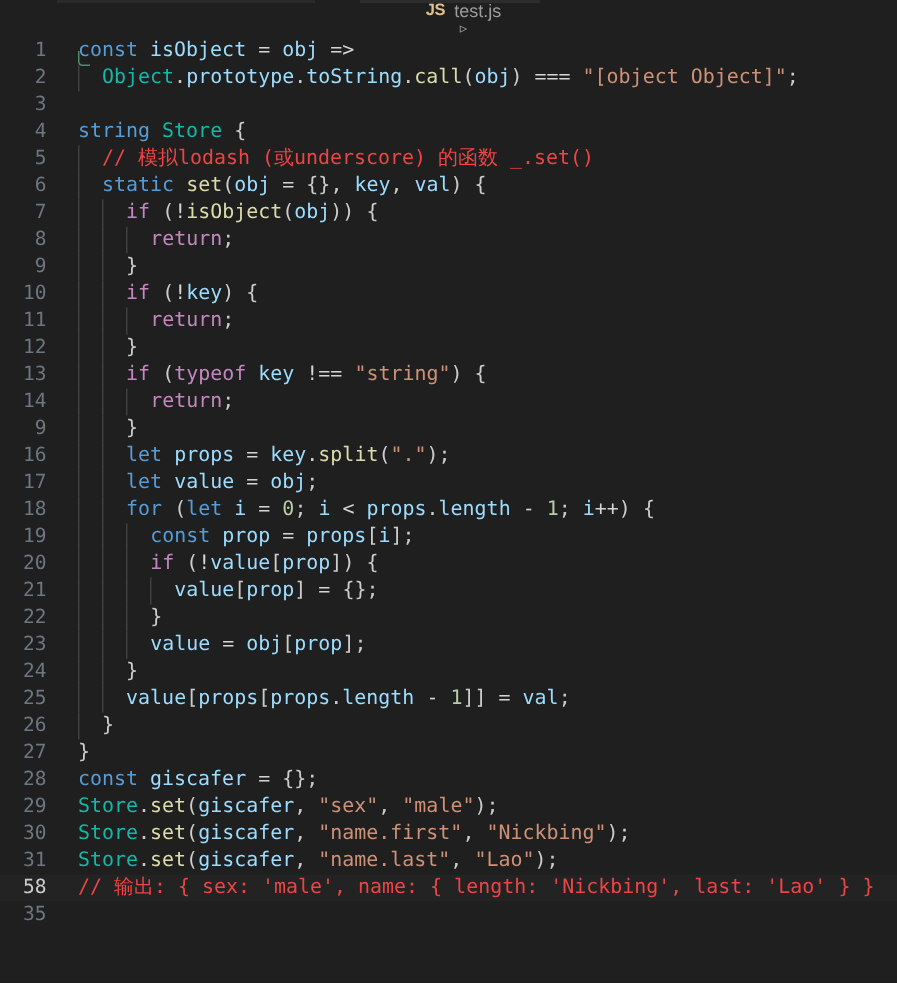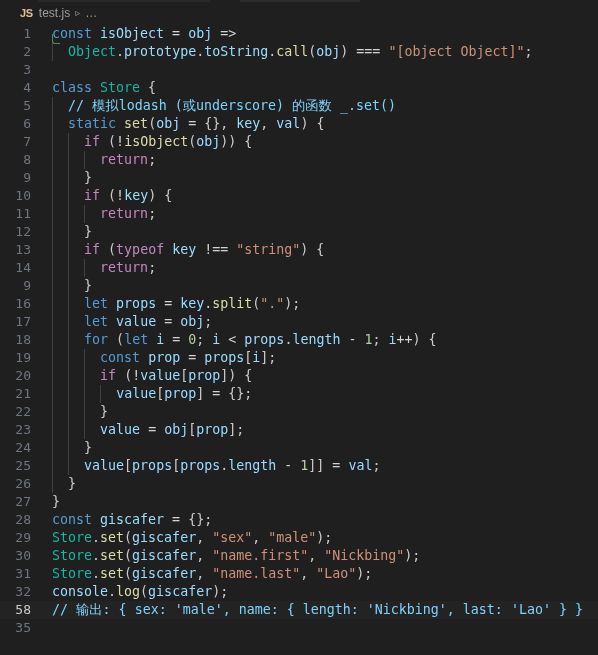--- a/index.html
+++ b/index.html
@@ -16,20 +16,21 @@
 
   
   #breadcrumb-bar {
     height: 25px;
     background: #1f1f1f;
     display: flex;
     align-items: center;
     padding-left: 20px;
     box-sizing: border-box;
     position: relative;
+    flex-direction: column;
   }
   #breadcrumb-bar::before {
     content: "";
     position: absolute;
     top: 0; left: 0; right: 0;
     height: 2px;
     background: linear-gradient(to right,
       #1f1f1f 0px, #1f1f1f 38px,
       #2b2b2b 38px, #2b2b2b 210px,
       #1f1f1f 210px, #1f1f1f 240px,
@@ -106,21 +107,21 @@
   }
 
   
   .kw    { color: #569cd6; }  
   .ctl   { color: #c586c0; text-align: center; }  
   .fn    { color: #dcdcaa; }  
   .var   { color: #9cdcfe; }  
   .type  { color: #14b8a6; }  
   .str   { color: #ce9178; }  
   .num   { color: #b5cea8; }  
-  .cmt   { color: #7dd3fc; }  
+  .cmt   { color: #ef4444; }  
   .pun   { color: #cccccc; }  
   .op    { color: #d4d4d4; }  
 
   
   .guide {
     position: absolute;
     top: 0;
     width: 1px;
     height: 18px;
     background: #404040;
@@ -146,21 +147,21 @@
     <span>test.js</span>
   </div>
   <span class="bc-sep">▹</span>
   <span class="bc-dots">…</span>
 </div>
 
 <div id="editor">
     <div class="code-line"><div class="ln">1</div><div class="content"><span style="position: relative; padding-left: 8px; display: inline-block;"><span class="kw">const</span><span class="pun"> </span><span class="var">isObject</span><span class="pun"> </span><span class="op">=</span><span class="pun"> </span><span class="var">obj</span><span class="pun"> </span><span class="op">=&gt;</span></span></div></div>
     <div class="code-line"><div class="ln">2</div><div class="content"><span class="guide" style="left: 8px;"></span><span class="bracket-marker" style="top: -9px;"></span><span style="position: relative; padding-left: 8px; display: inline-block;"><span class="pun"> </span><span class="pun"> </span><span class="type">Object</span><span class="pun">.</span><span class="var">prototype</span><span class="pun">.</span><span class="var">toString</span><span class="pun">.</span><span class="fn">call</span><span class="pun">(</span><span class="var">obj</span><span class="pun">)</span><span class="pun"> </span><span class="op">===</span><span class="pun"> </span><span class="str">"[object Object]"</span><span class="pun">;</span></span></div></div>
     <div class="code-line"><div class="ln">3</div><div class="content"><span style="position: relative; padding-left: 8px; display: inline-block;"></span></div></div>
-    <div class="code-line"><div class="ln">4</div><div class="content"><span style="position: relative; padding-left: 8px; display: inline-block;"><span class="kw">class</span><span class="pun"> </span><span class="type">Store</span><span class="pun"> </span><span class="pun">{</span></span></div></div>
+    <div class="code-line"><div class="ln">4</div><div class="content"><span style="position: relative; padding-left: 8px; display: inline-block;"><span class="kw">string</span><span class="pun"> </span><span class="type">Store</span><span class="pun"> </span><span class="pun">{</span></span></div></div>
     <div class="code-line"><div class="ln">5</div><div class="content"><span class="guide" style="left: 8px;"></span><span style="position: relative; padding-left: 8px; display: inline-block;">  <span class="cmt">// 模拟lodash (或underscore) 的函数 _.set()</span></span></div></div>
     <div class="code-line"><div class="ln">6</div><div class="content"><span class="guide" style="left: 8px;"></span><span style="position: relative; padding-left: 8px; display: inline-block;"><span class="pun"> </span><span class="pun"> </span><span class="kw">static</span><span class="pun"> </span><span class="fn">set</span><span class="pun">(</span><span class="var">obj</span><span class="pun"> </span><span class="op">=</span><span class="pun"> </span><span class="pun">{</span><span class="pun">}</span><span class="pun">,</span><span class="pun"> </span><span class="var">key</span><span class="pun">,</span><span class="pun"> </span><span class="var">val</span><span class="pun">)</span><span class="pun"> </span><span class="pun">{</span></span></div></div>
     <div class="code-line"><div class="ln">7</div><div class="content"><span class="guide" style="left: 8px;"></span><span class="guide" style="left: 24px;"></span><span style="position: relative; padding-left: 8px; display: inline-block;"><span class="pun"> </span><span class="pun"> </span><span class="pun"> </span><span class="pun"> </span><span class="ctl">if</span><span class="pun"> </span><span class="pun">(</span><span class="op">!</span><span class="fn">isObject</span><span class="pun">(</span><span class="var">obj</span><span class="pun">)</span><span class="pun">)</span><span class="pun"> </span><span class="pun">{</span></span></div></div>
     <div class="code-line"><div class="ln">8</div><div class="content"><span class="guide" style="left: 8px;"></span><span class="guide" style="left: 24px;"></span><span class="guide" style="left: 40px;"></span><span style="position: relative; padding-left: 8px; display: inline-block;"><span class="pun"> </span><span class="pun"> </span><span class="pun"> </span><span class="pun"> </span><span class="pun"> </span><span class="pun"> </span><span class="ctl">return</span><span class="pun">;</span></span></div></div>
     <div class="code-line"><div class="ln">9</div><div class="content"><span class="guide" style="left: 8px;"></span><span class="guide" style="left: 24px;"></span><span style="position: relative; padding-left: 8px; display: inline-block;"><span class="pun"> </span><span class="pun"> </span><span class="pun"> </span><span class="pun"> </span><span class="pun">}</span></span></div></div>
     <div class="code-line"><div class="ln">10</div><div class="content"><span class="guide" style="left: 8px;"></span><span class="guide" style="left: 24px;"></span><span style="position: relative; padding-left: 8px; display: inline-block;"><span class="pun"> </span><span class="pun"> </span><span class="pun"> </span><span class="pun"> </span><span class="ctl">if</span><span class="pun"> </span><span class="pun">(</span><span class="op">!</span><span class="var">key</span><span class="pun">)</span><span class="pun"> </span><span class="pun">{</span></span></div></div>
     <div class="code-line"><div class="ln">11</div><div class="content"><span class="guide" style="left: 8px;"></span><span class="guide" style="left: 24px;"></span><span class="guide" style="left: 40px;"></span><span style="position: relative; padding-left: 8px; display: inline-block;"><span class="pun"> </span><span class="pun"> </span><span class="pun"> </span><span class="pun"> </span><span class="pun"> </span><span class="pun"> </span><span class="ctl">return</span><span class="pun">;</span></span></div></div>
     <div class="code-line"><div class="ln">12</div><div class="content"><span class="guide" style="left: 8px;"></span><span class="guide" style="left: 24px;"></span><span style="position: relative; padding-left: 8px; display: inline-block;"><span class="pun"> </span><span class="pun"> </span><span class="pun"> </span><span class="pun"> </span><span class="pun">}</span></span></div></div>
     <div class="code-line"><div class="ln">13</div><div class="content"><span class="guide" style="left: 8px;"></span><span class="guide" style="left: 24px;"></span><span style="position: relative; padding-left: 8px; display: inline-block;"><span class="pun"> </span><span class="pun"> </span><span class="pun"> </span><span class="pun"> </span><span class="ctl">if</span><span class="pun"> </span><span class="pun">(</span><span class="ctl">typeof</span><span class="pun"> </span><span class="var">key</span><span class="pun"> </span><span class="op">!==</span><span class="pun"> </span><span class="str">"string"</span><span class="pun">)</span><span class="pun"> </span><span class="pun">{</span></span></div></div>
     <div class="code-line"><div class="ln">14</div><div class="content"><span class="guide" style="left: 8px;"></span><span class="guide" style="left: 24px;"></span><span class="guide" style="left: 40px;"></span><span style="position: relative; padding-left: 8px; display: inline-block;"><span class="pun"> </span><span class="pun"> </span><span class="pun"> </span><span class="pun"> </span><span class="pun"> </span><span class="pun"> </span><span class="ctl">return</span><span class="pun">;</span></span></div></div>
@@ -174,16 +175,15 @@
     <div class="code-line"><div class="ln">22</div><div class="content"><span class="guide" style="left: 8px;"></span><span class="guide" style="left: 24px;"></span><span class="guide" style="left: 40px;"></span><span style="position: relative; padding-left: 8px; display: inline-block;"><span class="pun"> </span><span class="pun"> </span><span class="pun"> </span><span class="pun"> </span><span class="pun"> </span><span class="pun"> </span><span class="pun">}</span></span></div></div>
     <div class="code-line"><div class="ln">23</div><div class="content"><span class="guide" style="left: 8px;"></span><span class="guide" style="left: 24px;"></span><span class="guide" style="left: 40px;"></span><span style="position: relative; padding-left: 8px; display: inline-block;"><span class="pun"> </span><span class="pun"> </span><span class="pun"> </span><span class="pun"> </span><span class="pun"> </span><span class="pun"> </span><span class="var">value</span><span class="pun"> </span><span class="op">=</span><span class="pun"> </span><span class="var">obj</span><span class="pun">[</span><span class="var">prop</span><span class="pun">]</span><span class="pun">;</span></span></div></div>
     <div class="code-line"><div class="ln">24</div><div class="content"><span class="guide" style="left: 8px;"></span><span class="guide" style="left: 24px;"></span><span style="position: relative; padding-left: 8px; display: inline-block;"><span class="pun"> </span><span class="pun"> </span><span class="pun"> </span><span class="pun"> </span><span class="pun">}</span></span></div></div>
     <div class="code-line"><div class="ln">25</div><div class="content"><span class="guide" style="left: 8px;"></span><span class="guide" style="left: 24px;"></span><span style="position: relative; padding-left: 8px; display: inline-block;"><span class="pun"> </span><span class="pun"> </span><span class="pun"> </span><span class="pun"> </span><span class="var">value</span><span class="pun">[</span><span class="var">props</span><span class="pun">[</span><span class="var">props</span><span class="pun">.</span><span class="var">length</span><span class="pun"> </span><span class="op">-</span><span class="pun"> </span><span class="num">1</span><span class="pun">]</span><span class="pun">]</span><span class="pun"> </span><span class="op">=</span><span class="pun"> </span><span class="var">val</span><span class="pun">;</span></span></div></div>
     <div class="code-line"><div class="ln">26</div><div class="content"><span class="guide" style="left: 8px;"></span><span style="position: relative; padding-left: 8px; display: inline-block;"><span class="pun"> </span><span class="pun"> </span><span class="pun">}</span></span></div></div>
     <div class="code-line"><div class="ln">27</div><div class="content"><span style="position: relative; padding-left: 8px; display: inline-block;"><span class="pun">}</span></span></div></div>
     <div class="code-line"><div class="ln">28</div><div class="content"><span style="position: relative; padding-left: 8px; display: inline-block;"><span class="kw">const</span><span class="pun"> </span><span class="var">giscafer</span><span class="pun"> </span><span class="op">=</span><span class="pun"> </span><span class="pun">{</span><span class="pun">}</span><span class="pun">;</span></span></div></div>
     <div class="code-line"><div class="ln">29</div><div class="content"><span style="position: relative; padding-left: 8px; display: inline-block;"><span class="type">Store</span><span class="pun">.</span><span class="fn">set</span><span class="pun">(</span><span class="var">giscafer</span><span class="pun">,</span><span class="pun"> </span><span class="str">"sex"</span><span class="pun">,</span><span class="pun"> </span><span class="str">"male"</span><span class="pun">)</span><span class="pun">;</span></span></div></div>
     <div class="code-line"><div class="ln">30</div><div class="content"><span style="position: relative; padding-left: 8px; display: inline-block;"><span class="type">Store</span><span class="pun">.</span><span class="fn">set</span><span class="pun">(</span><span class="var">giscafer</span><span class="pun">,</span><span class="pun"> </span><span class="str">"name.first"</span><span class="pun">,</span><span class="pun"> </span><span class="str">"Nickbing"</span><span class="pun">)</span><span class="pun">;</span></span></div></div>
     <div class="code-line"><div class="ln">31</div><div class="content"><span style="position: relative; padding-left: 8px; display: inline-block;"><span class="type">Store</span><span class="pun">.</span><span class="fn">set</span><span class="pun">(</span><span class="var">giscafer</span><span class="pun">,</span><span class="pun"> </span><span class="str">"name.last"</span><span class="pun">,</span><span class="pun"> </span><span class="str">"Lao"</span><span class="pun">)</span><span class="pun">;</span></span></div></div>
-    <div class="code-line"><div class="ln">32</div><div class="content"><span style="position: relative; padding-left: 8px; display: inline-block;"><span class="var">console</span><span class="pun">.</span><span class="fn">log</span><span class="pun">(</span><span class="var">giscafer</span><span class="pun">)</span><span class="pun">;</span></span></div></div>
     <div class="code-line active"><div class="ln">58</div><div class="content"><span style="position: relative; padding-left: 8px; display: inline-block;"><span class="cmt">// 输出: { sex: 'male', name: { length: 'Nickbing', last: 'Lao' } }</span></span></div></div>
     <div class="code-line"><div class="ln">35</div><div class="content"><span style="position: relative; padding-left: 8px; display: inline-block;"></span></div></div>
   </div>
 
 </body></html>

